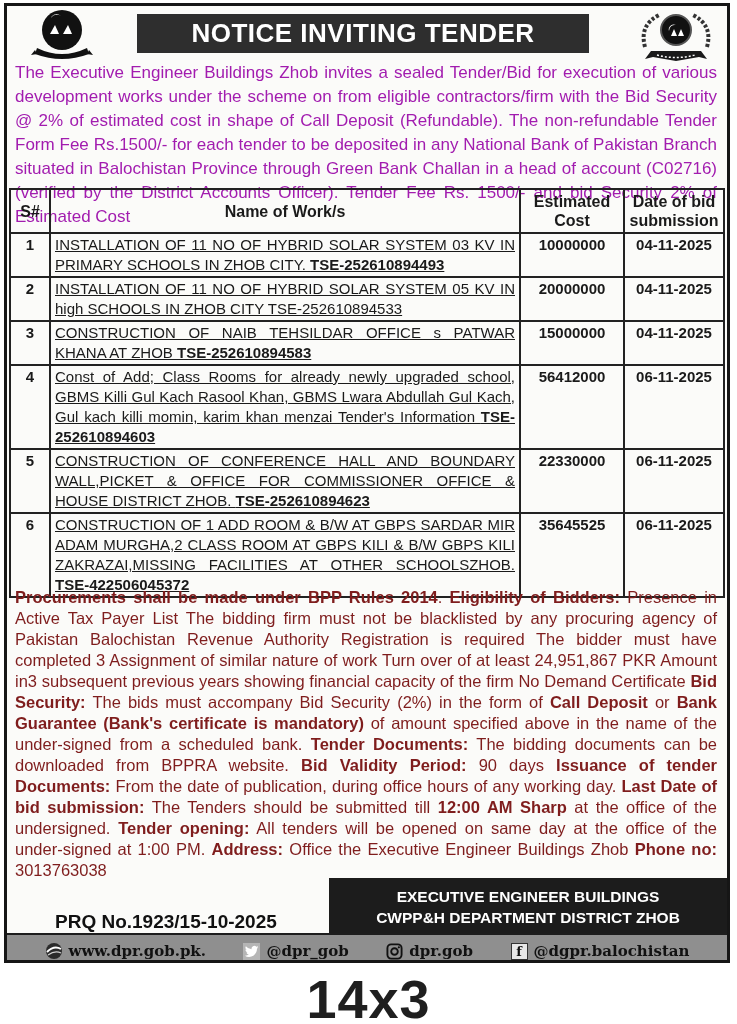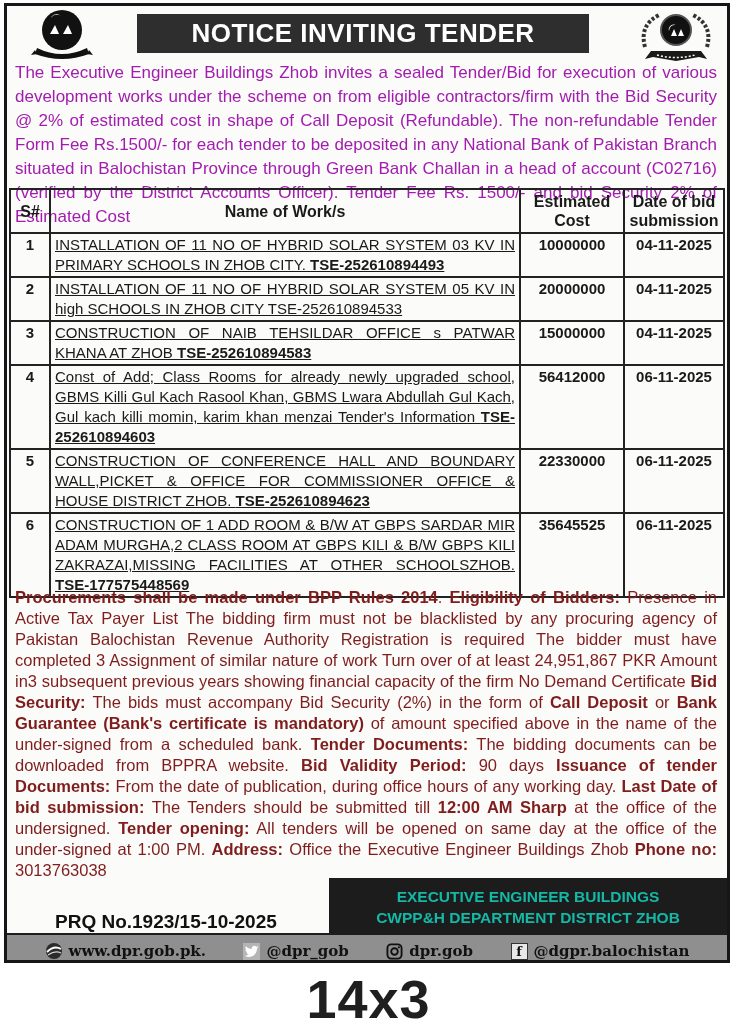--- a/index.html
+++ b/index.html
@@ -52,21 +52,21 @@
     font-size:16.5px; line-height:21px; text-align:justify; color:#7f1d1d;
   }
 
   
   .prq {
     position:absolute; left:8px; top:905px;
     font-size:19px; font-weight:bold; color:#111;margin-left:40px;
   }
   .sign-box {
     position:absolute; right:0; top:872px; width:398px; height:58px;
-    background:#1c1c1c; color:#14b8a6; display:flex; flex-direction:column;
+    background:#1c1c1c; color:#ffffff; display:flex; flex-direction:column;
     align-items:center; justify-content:center; gap:2px;
     font-weight:bold; font-size:15.5px; text-align:center; line-height:19px;
   }
   .social-bar {
     position:absolute; left:0; right:0; bottom:0; height:27px;
     background:#8f8f8f; border-top:2px solid #1d1d1d;
     display:flex; align-items:center; justify-content:space-evenly;
     font-family:"DejaVu Serif", serif; font-weight:bold; font-size:15px; color:#111;
   }
   .social-item { display:flex; align-items:center; gap:6px;margin-top:7px; }
@@ -154,21 +154,21 @@
           <td class="c-date">06-11-2025</td>
         </tr>
         <tr>
           <td class="c-sno">5</td>
           <td class="c-name"><span>CONSTRUCTION OF CONFERENCE HALL AND BOUNDARY WALL,PICKET &amp; OFFICE FOR COMMISSIONER OFFICE &amp; HOUSE DISTRICT ZHOB. </span><span class="b">TSE-252610894623</span></td>
           <td class="c-cost">22330000</td>
           <td class="c-date">06-11-2025</td>
         </tr>
         <tr>
           <td class="c-sno">6</td>
-          <td class="c-name"><span>CONSTRUCTION OF 1 ADD ROOM &amp; B/W AT GBPS SARDAR MIR ADAM MURGHA,2 CLASS ROOM AT GBPS KILI &amp; B/W GBPS KILI ZAKRAZAI,MISSING FACILITIES AT OTHER SCHOOLSZHOB. </span><span class="b">TSE-177575448569</span></td>
+          <td class="c-name"><span>CONSTRUCTION OF 1 ADD ROOM &amp; B/W AT GBPS SARDAR MIR ADAM MURGHA,2 CLASS ROOM AT GBPS KILI &amp; B/W GBPS KILI ZAKRAZAI,MISSING FACILITIES AT OTHER SCHOOLSZHOB. </span><span class="b">TSE-422506045372</span></td>
           <td class="c-cost">35645525</td>
           <td class="c-date">06-11-2025</td>
         </tr>
       </tbody>
   </table>
 
   <p class="terms"><span class="b">Procurements shall be made under BPP Rules 2014</span><span>. </span><span class="b">Eligibility of Bidders:</span><span> Presence in Active Tax Payer List The bidding firm must not be blacklisted by any procuring agency of Pakistan Balochistan Revenue Authority Registration is required The bidder must have completed 3 Assignment of similar nature of work Turn over of at least 24,951,867 PKR Amount in3 subsequent previous years showing financial capacity of the firm No Demand Certificate </span><span class="b">Bid Security:</span><span> The bids must accompany Bid Security (2%) in the form of </span><span class="b">Call Deposit</span><span> or </span><span class="b">Bank Guarantee (Bank's certificate is mandatory)</span><span> of amount specified above in the name of the under-signed from a scheduled bank. </span><span class="b">Tender Documents:</span><span> The bidding documents can be downloaded from BPPRA website.  </span><span class="b">Bid Validity Period:</span><span> 90 days </span><span class="b">Issuance of tender Documents:</span><span> From the date of publication, during office hours of any working day. </span><span class="b">Last Date of bid submission:</span><span> The Tenders should be submitted till </span><span class="b">12:00 AM Sharp</span><span> at the office of the undersigned. </span><span class="b">Tender opening:</span><span> All tenders will be opened on same day at the office of the under-signed at 1:00 PM.  </span><span class="b">Address:</span><span> Office the Executive Engineer Buildings Zhob  </span><span class="b">Phone no:</span><span> 3013763038</span></p>
 
   <div class="prq">PRQ No.1923/15-10-2025</div>
 

